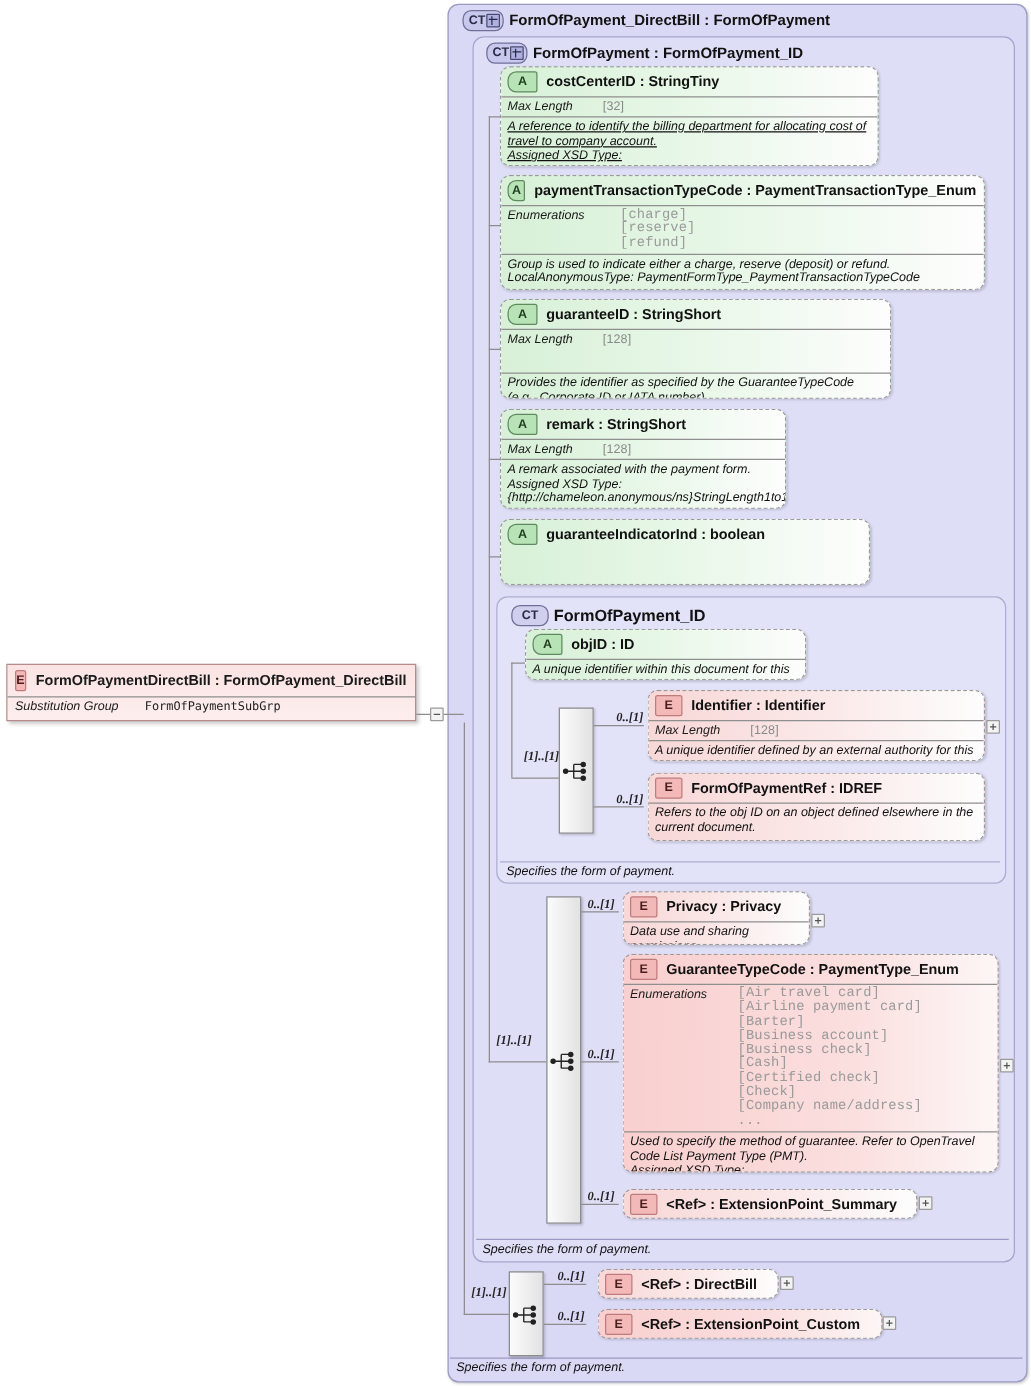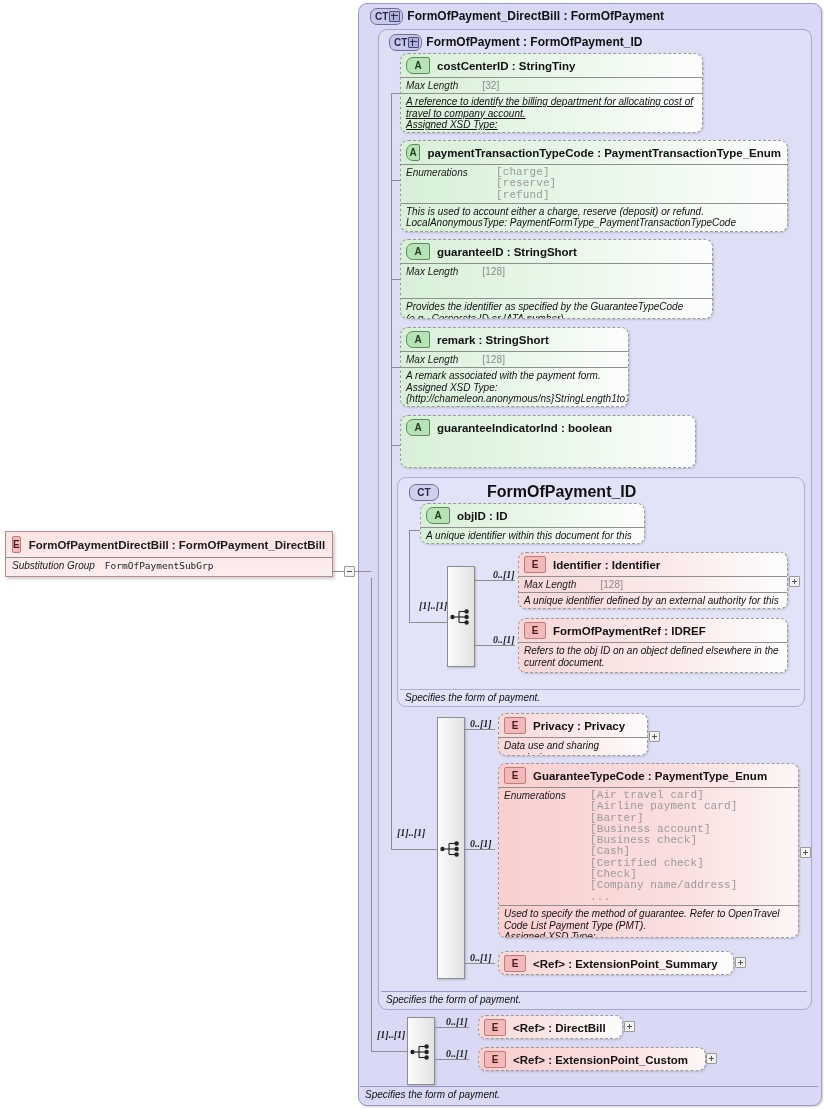--- a/index.html
+++ b/index.html
@@ -233,21 +233,21 @@
     font-weight: bold;
     display: flex;
     align-items: center;
     gap: 8px;
     white-space: nowrap;
   }
   .root-box .subrow {
     border-top: 1px solid #8f8f8f;
     padding: 2px 7px 3px 6px;
     display: flex;
-    gap: 10px;
+    gap: 21px;
     white-space: nowrap;
   }
   .root-box .sublabel { font-style: italic; font-size: 10px; }
   .root-box .subval {
     font-family: "DejaVu Sans Mono", monospace;
     font-size: 9.5px;
     color: #222;
   }
 
   
@@ -328,21 +328,21 @@
   <div class="title">
     <span class="badge-a">A</span>
     <span>paymentTransactionTypeCode : PaymentTransactionType_Enum</span>
   </div>
   <div class="facet" style="align-items:flex-start;">
     <span style="min-width:66px;">Enumerations</span>
     <span class="enum-list" style="white-space:pre-line;">[charge]
 [reserve]
 [refund]</span>
   </div>
-  <div class="doc" style="white-space:pre-line;">This is used to account either a charge, reserve (deposit) or refund.
+  <div class="doc" style="white-space:pre-line;">Group is used to indicate either a charge, reserve (deposit) or refund.
 LocalAnonymousType: PaymentFormType_PaymentTransactionTypeCode</div>
 </div>
 
 <div class="abs node attr" style="left:400px; top:239px; width:313px; height:80px;">
   <div class="title">
     <span class="badge-a">A</span>
     <span>guaranteeID : StringShort</span>
   </div>
   <div class="facet">
     <span>Max Length</span>
@@ -369,21 +369,21 @@
   <div class="title">
     <span class="badge-a">A</span>
     <span>guaranteeIndicatorInd : boolean</span>
   </div>
 </div>
 
 <div class="abs ct-id-box" style="left:397px; top:477px; width:408px; height:230px;"></div>
 
 <div class="abs ct-head" style="left:401px; top:481px; width:390px; height:18px;">
   <span class="badge-ct-plain">CT</span>
-  <span style="font-size:16px;margin-left:44px;">FormOfPayment_ID</span>
+  <span style="font-size:13px;">FormOfPayment_ID</span>
 </div>
 
 <div class="abs caption" style="left:400px; top:689px; width:400px; height:16px; border-top-color:#aeaed2;">
   <span>Specifies the form of payment.</span>
 </div>
 
 <div class="abs vline" style="left:409px; top:530px; height:92px;"></div>
 <div class="abs hline" style="left:409px; top:530px; width:11px;"></div>
 <div class="abs hline" style="left:409px; top:622px; width:38px;"></div>
 

